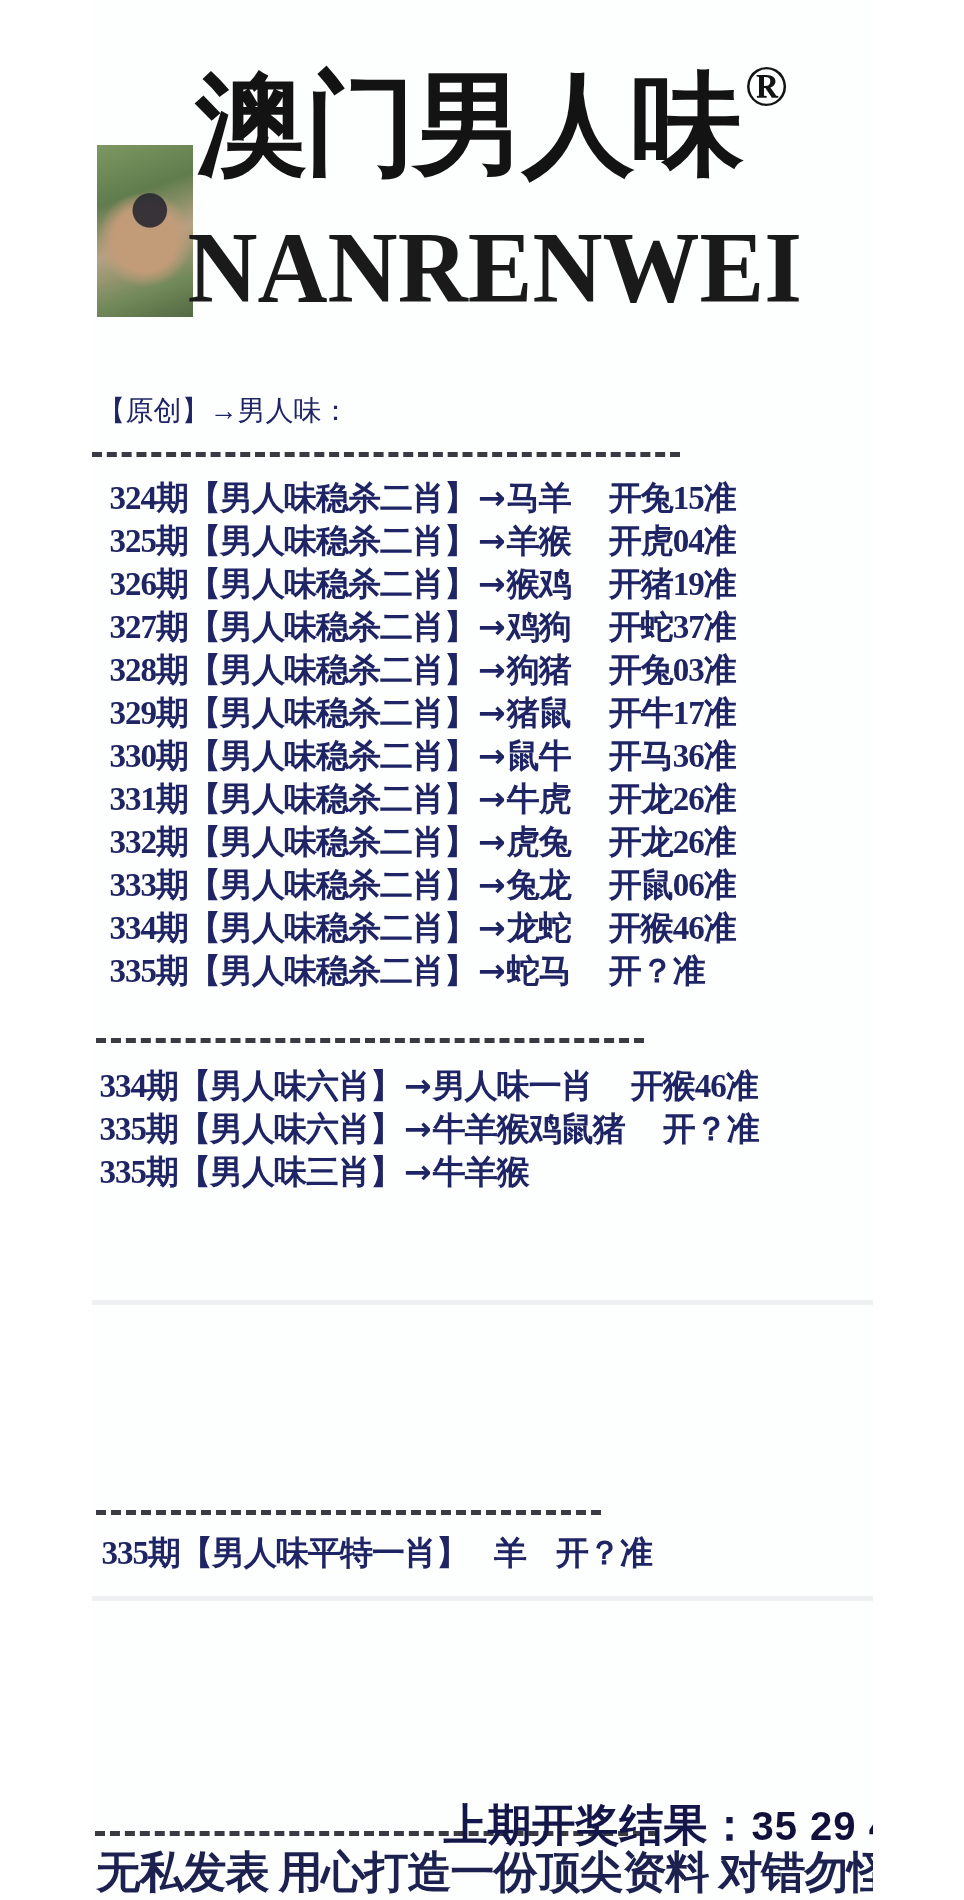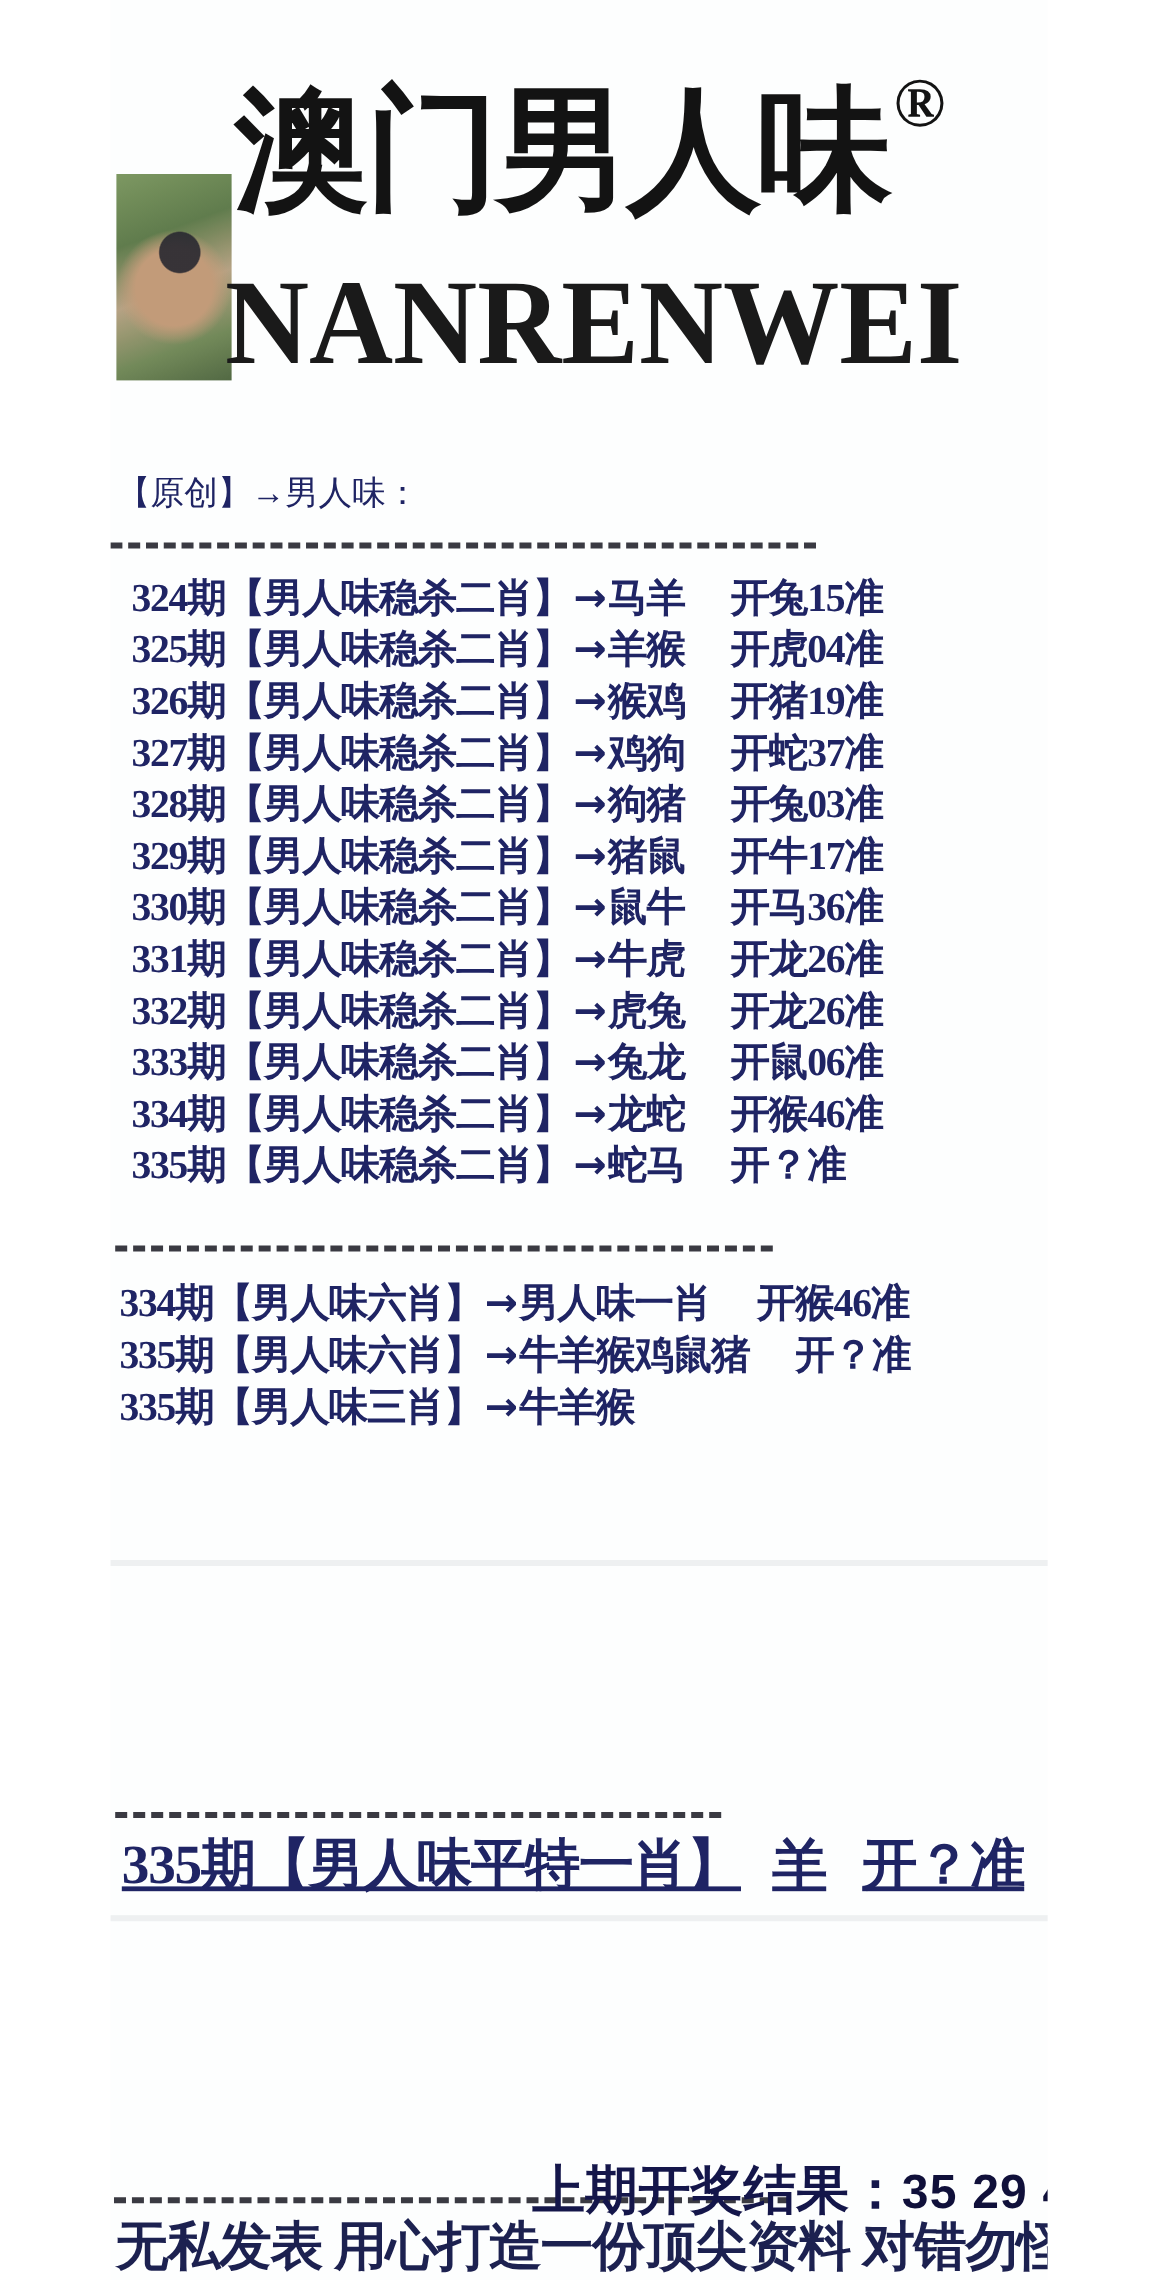--- a/index.html
+++ b/index.html
@@ -52,21 +52,21 @@
   #sec1{left:18px;top:476px;}
   #sec2{left:8px;top:1064px;}
   #sec3{left:10px;top:1532px;}
   .row{
     height:43px;line-height:43px;
     font-size:33px;font-weight:700;color:#1f2464;
     white-space:nowrap;letter-spacing:-1px;
   }
   .row .arrow{font-family:"DejaVu Sans","Liberation Sans",sans-serif;font-weight:700;padding:0 2px;}
   .row .result{margin-left:38px;}
-  #sec3 .row{font-size:46px;text-decoration:underline;}
+  #sec3 .row{font-size:33px;}
   #sec3 .pick{margin-left:26px;}
   #sec3 .result{margin-left:30px;}
   
   .watermark{
     position:absolute;left:930px;top:1088px;
     transform:translate(-50%,-50%) rotate(-92deg);
     transform-origin:center;
     font-size:36px;font-weight:900;color:#5fb0da;
     white-space:nowrap;letter-spacing:2px;
     font-family:"Liberation Sans","DejaVu Sans",sans-serif;

